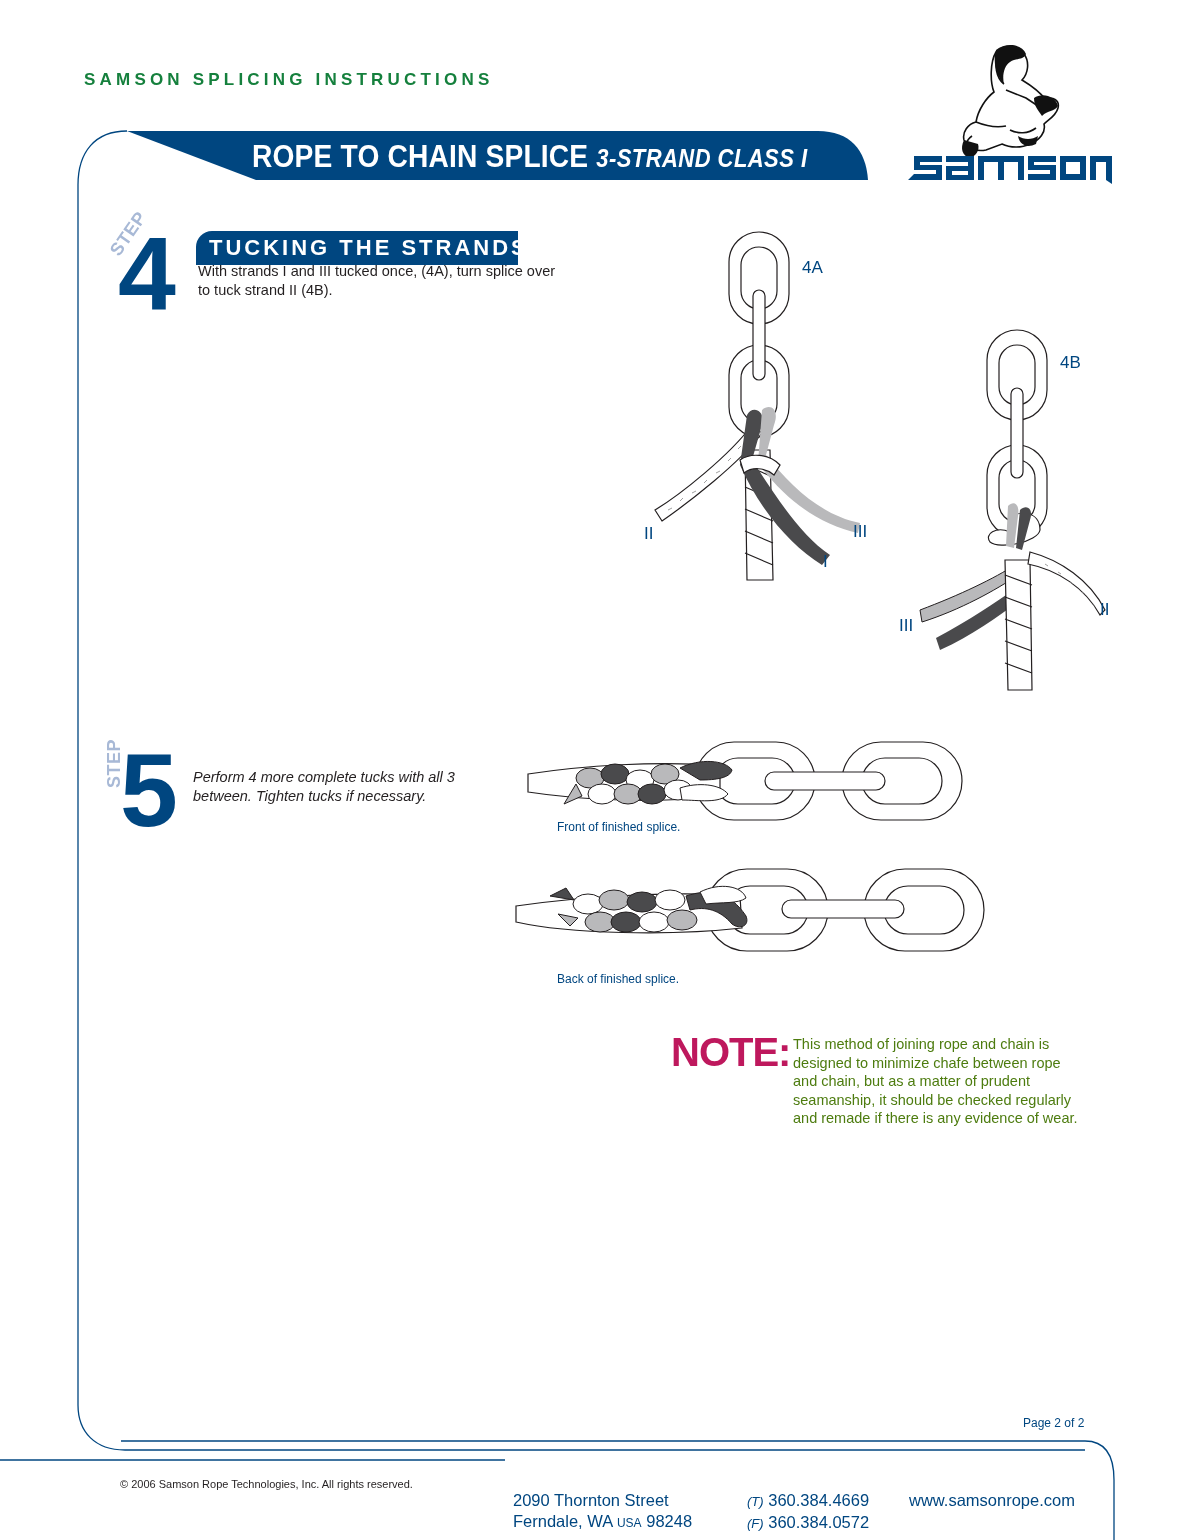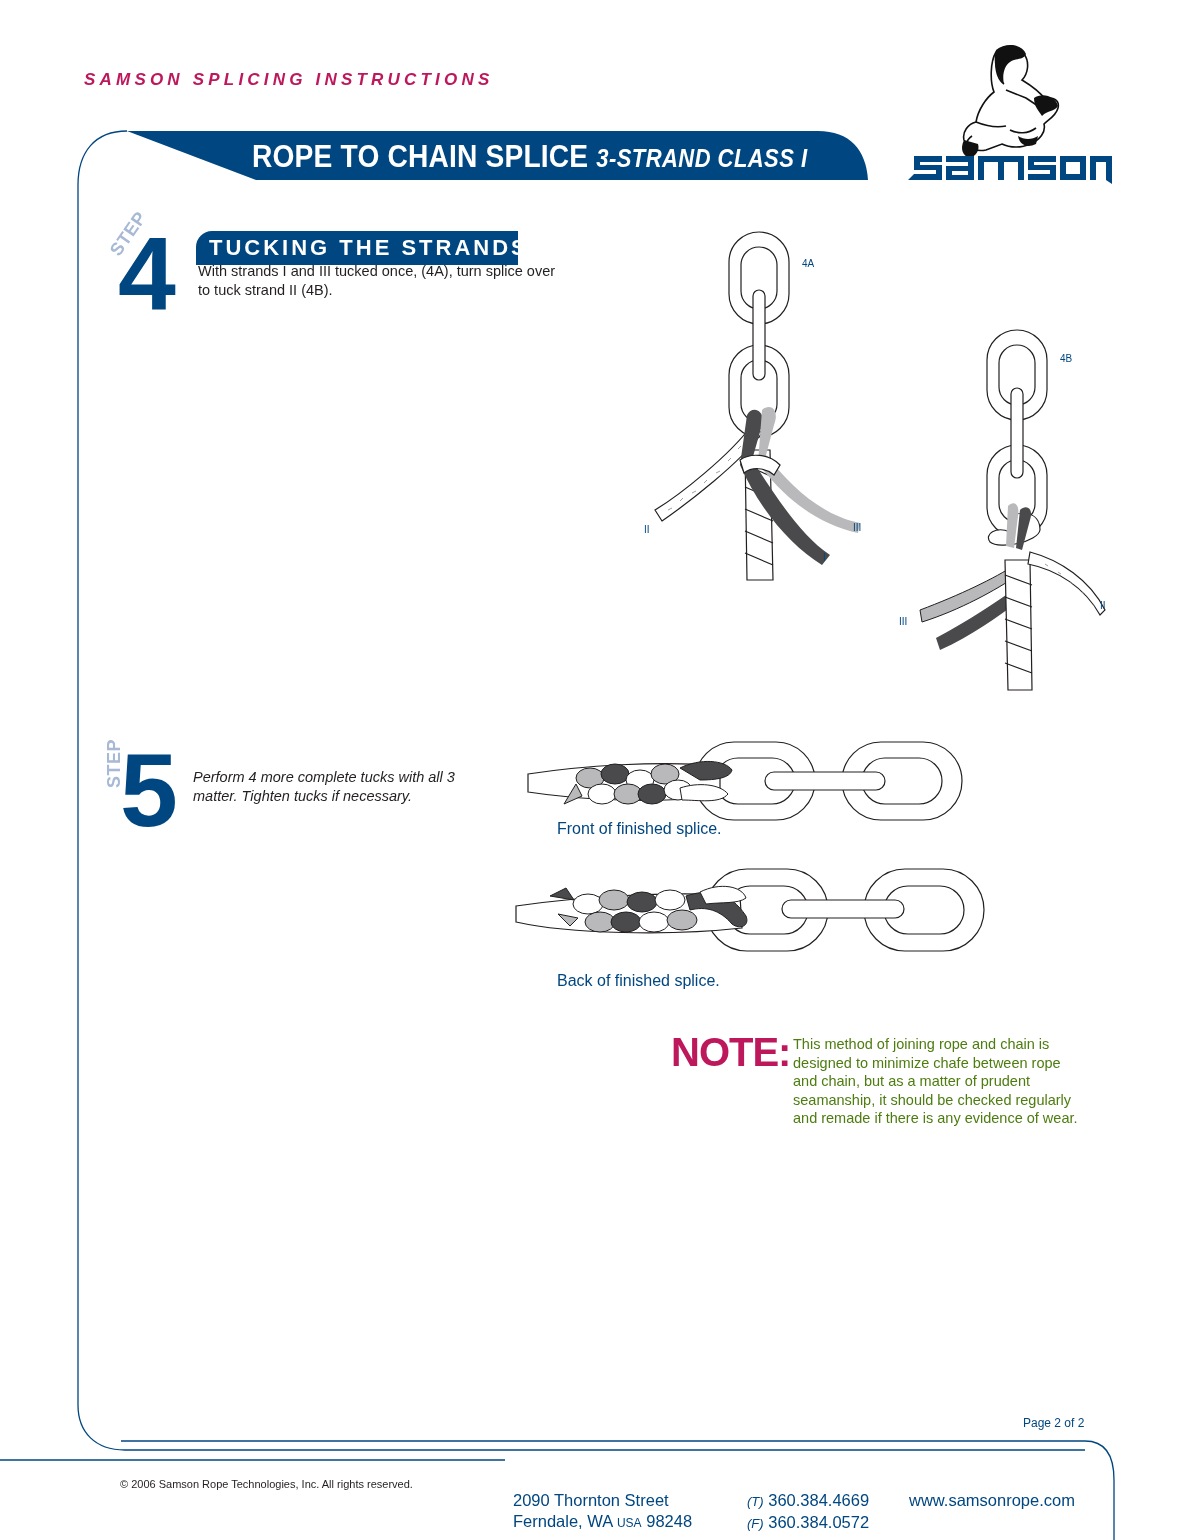--- a/index.html
+++ b/index.html
@@ -1,42 +1,42 @@
 <!DOCTYPE html>
 <html><head>
 <meta charset="utf-8">
 <style>
   html, body { margin:0; padding:0; background:#ffffff; }
   body { width:1190px; height:1540px; position:relative; overflow:hidden;
          font-family:"Liberation Sans", sans-serif; color:#231f20; }
   .abs { position:absolute; }
 
-  .doc-header { left:84px; top:70px; font-size:17px; font-weight:bold; font-style:italic;
-                letter-spacing:4.2px; color:#be185d; white-space:nowrap; }
+  .doc-header { left:84px; top:70px; font-size:17px; font-weight:bold; 
+                letter-spacing:4.2px; color:#15803d; white-space:nowrap; }
 
   
   .frame-svg { left:0; top:0; }
 
   .title-text { left:252px; top:138px; font-family:"Liberation Sans", sans-serif; font-size:32px; font-weight:bold;
                 color:#ffffff; white-space:nowrap; letter-spacing:0.2px; transform:scaleX(0.88); transform-origin:left center; }
   .title-text .sub { font-size:25px; font-style:italic; letter-spacing:0.5px; }
 
   .logo { left:906px; top:40px; width:208px; height:146px; }
 
   
   .step-word { font-size:18px; font-weight:bold; color:#a8b9d6; letter-spacing:0.5px; }
   .step-num { font-size:104px; font-weight:bold; color:#004680; line-height:1; letter-spacing:-2px; }
 
   .step-heading-bar { left:196px; top:231px; width:322px; height:34px; background:#004680;
                       border-top-left-radius:16px; }
   .step-heading { left:209px; top:235px; font-size:22px; font-weight:bold; color:#ffffff; letter-spacing:3px; white-space:nowrap; }
   .step-text { font-size:14.5px; line-height:19px; color:#231f20; }
 
-  .fig-label { font-size:10px; color:#004680; }
-  .caption { font-size:16px; color:#004680; }
+  .fig-label { font-size:17px; color:#004680; }
+  .caption { font-size:12px; color:#004680; }
 
   .note-label { left:671px; top:1030px; font-size:40px; font-weight:bold; color:#be185d; letter-spacing:-1px; }
   .note-text { left:793px; top:1035px; width:320px; font-size:14.5px; line-height:18.6px; color:#4d7c0f; }
 
   .page-num { left:1023px; top:1416px; font-size:12px; color:#004680; }
   .copyright { left:120px; top:1478px; font-size:11px; color:#231f20; }
   .footer-text { font-size:16.5px; color:#004680; line-height:21px; white-space:nowrap;margin-top:36px; }
   .footer-text .small-caps { font-size:12px; }
   .footer-text i { font-size:13px; }
 </style>
@@ -145,21 +145,21 @@
   </g>
 </svg>
 <div class="abs fig-label" style="left:1060px; top:353px;">4B</div>
 <div class="abs fig-label" style="left:1100px; top:600px;">II</div>
 <div class="abs fig-label" style="left:899px; top:616px;">III</div>
 
 <div class="abs step-word" style="left:104px; top:788px; transform:rotate(-90deg); transform-origin:left top;">STEP</div>
 <div class="abs step-num" style="left:120px; top:738px;">5</div>
 <div class="abs step-text" style="left:193px; top:768px;font-style:italic;">
   <div>Perform 4 more complete tucks with all 3</div>
-  <div>matter. Tighten tucks if necessary.</div>
+  <div>between. Tighten tucks if necessary.</div>
 </div>
 
 <svg class="abs" style="left:520px; top:738px;" width="450" height="85" viewBox="0 0 450 85">
   <g fill="#fff" stroke="#231f20" stroke-width="1.2">
     <rect x="175" y="4" width="120" height="78" rx="39"></rect>
     <rect x="195" y="20" width="80" height="46" rx="23"></rect>
     <rect x="322" y="4" width="120" height="78" rx="39"></rect>
     <rect x="342" y="20" width="80" height="46" rx="23"></rect>
     <rect x="245" y="34" width="120" height="18" rx="9"></rect>
     <path d="M8,36 C60,28 140,22 200,28 L200,58 C140,66 60,62 8,54 Z"></path>

